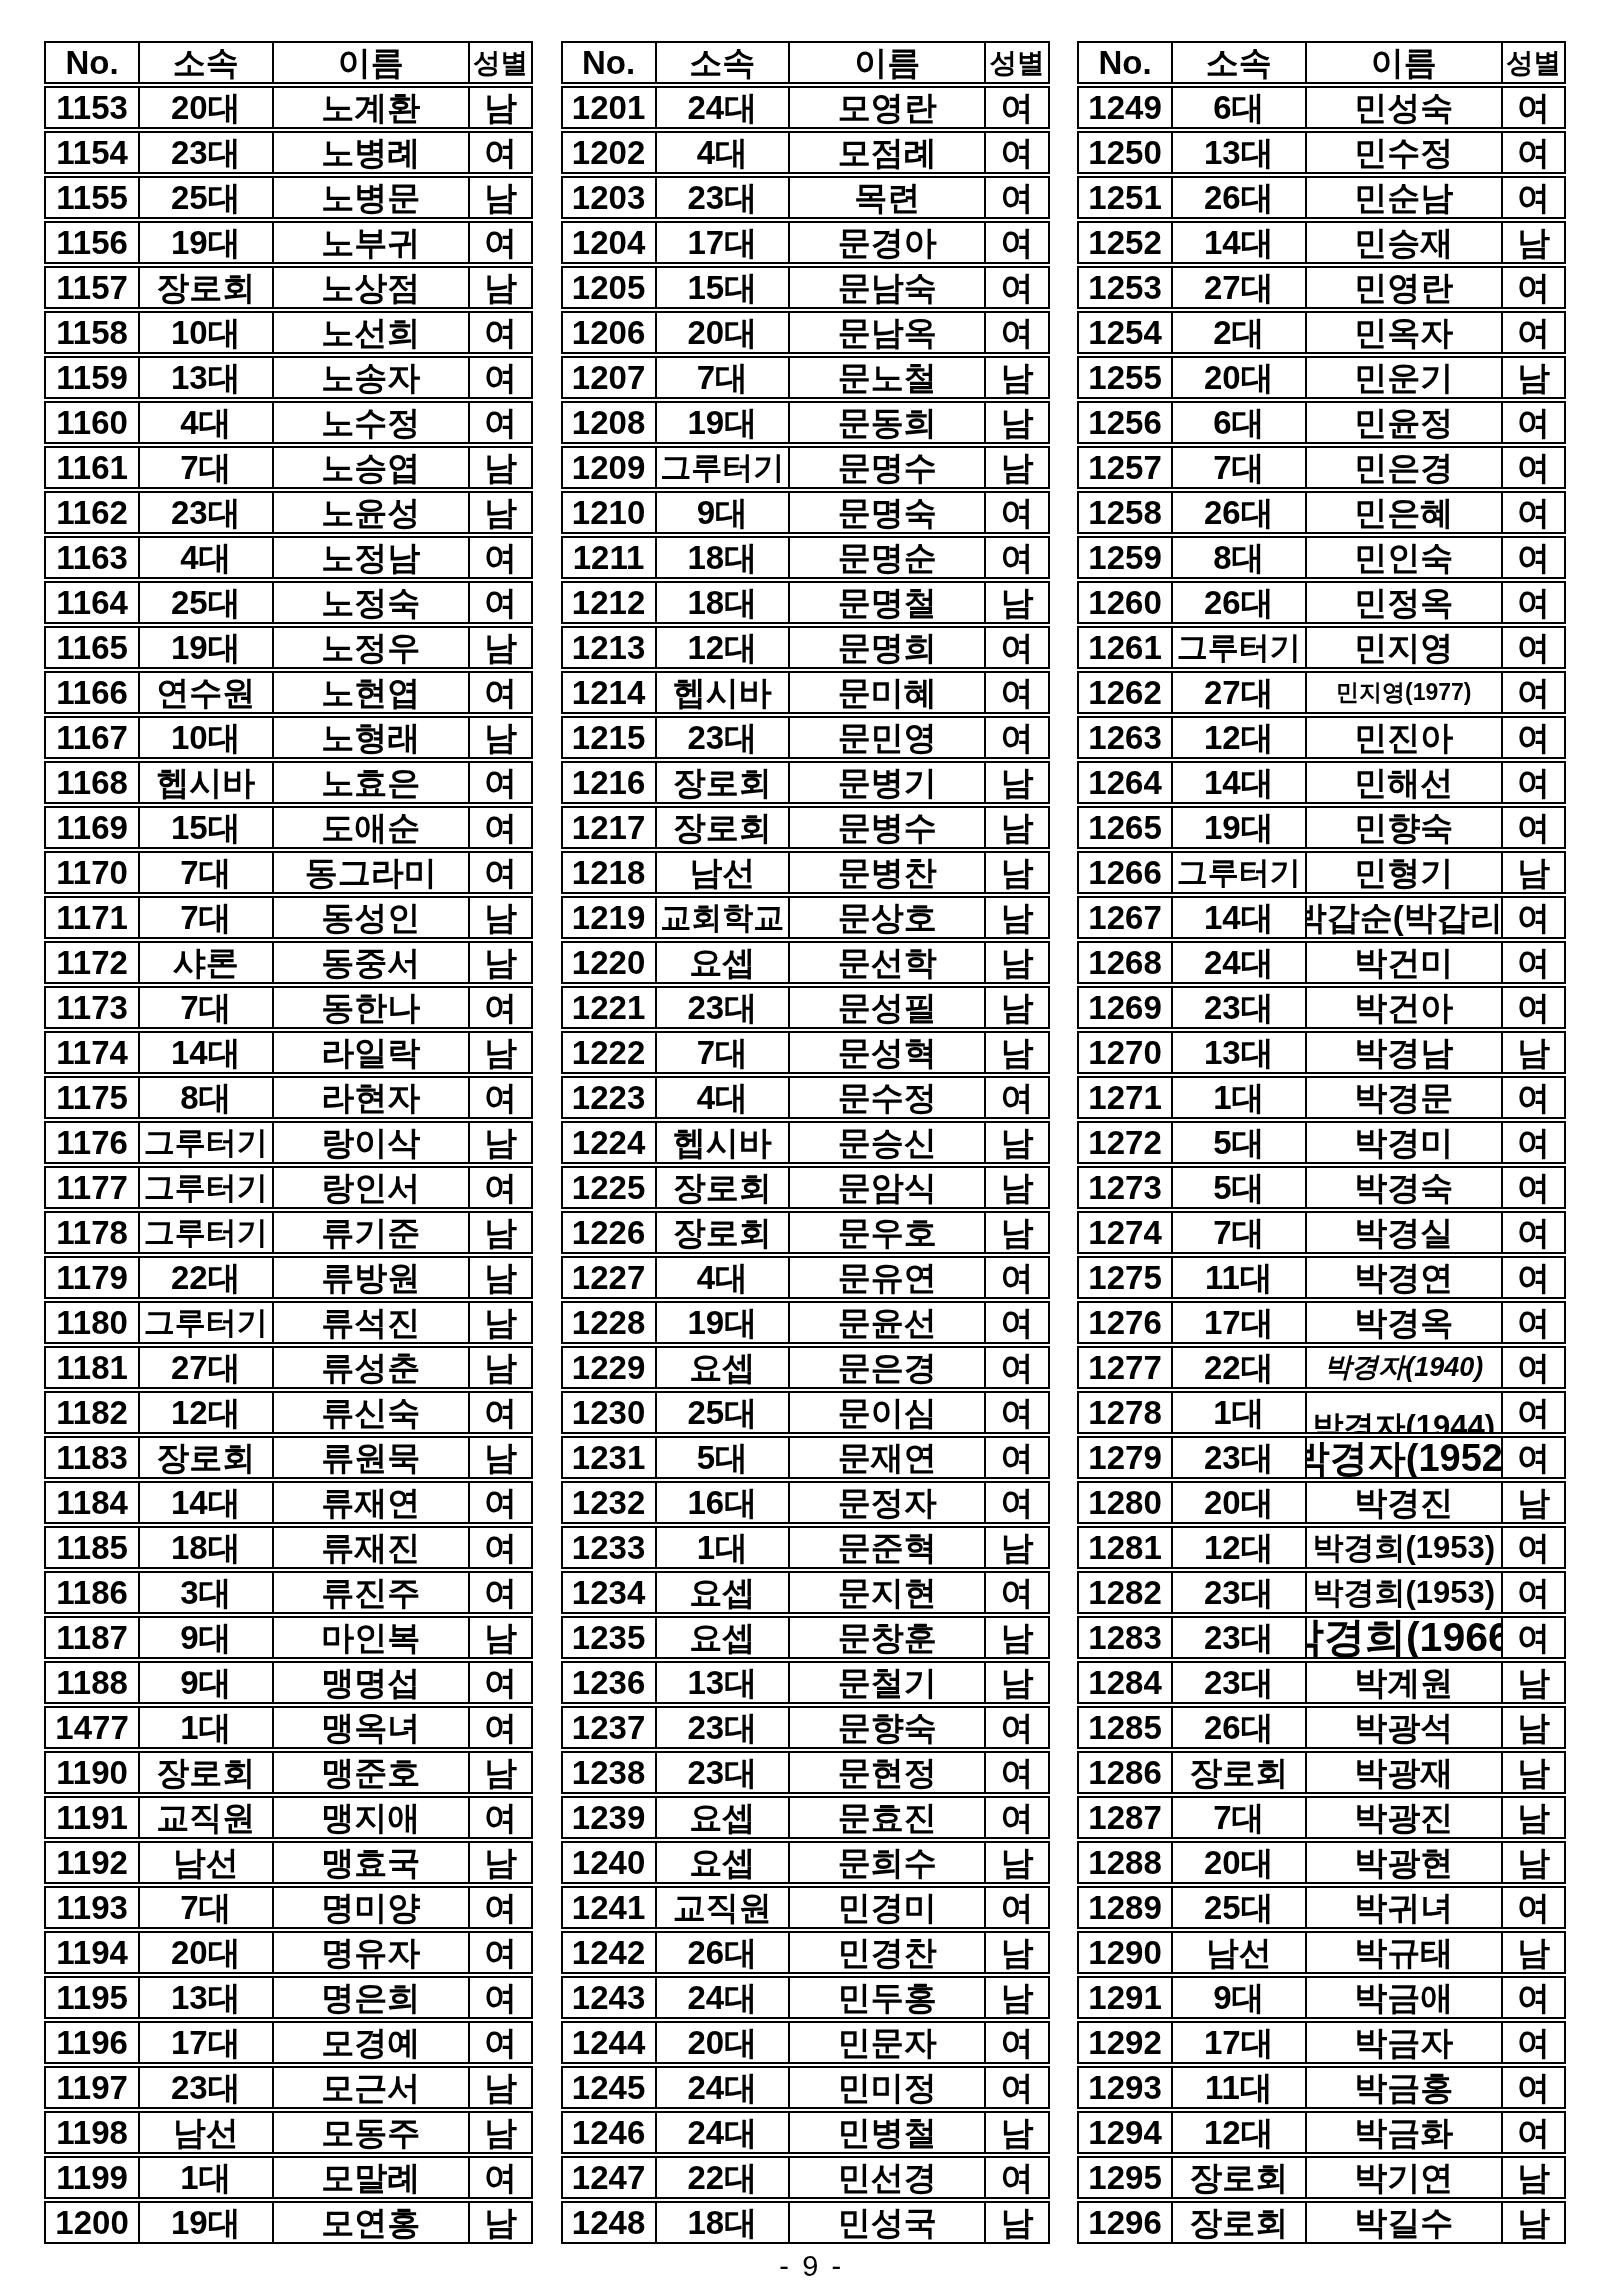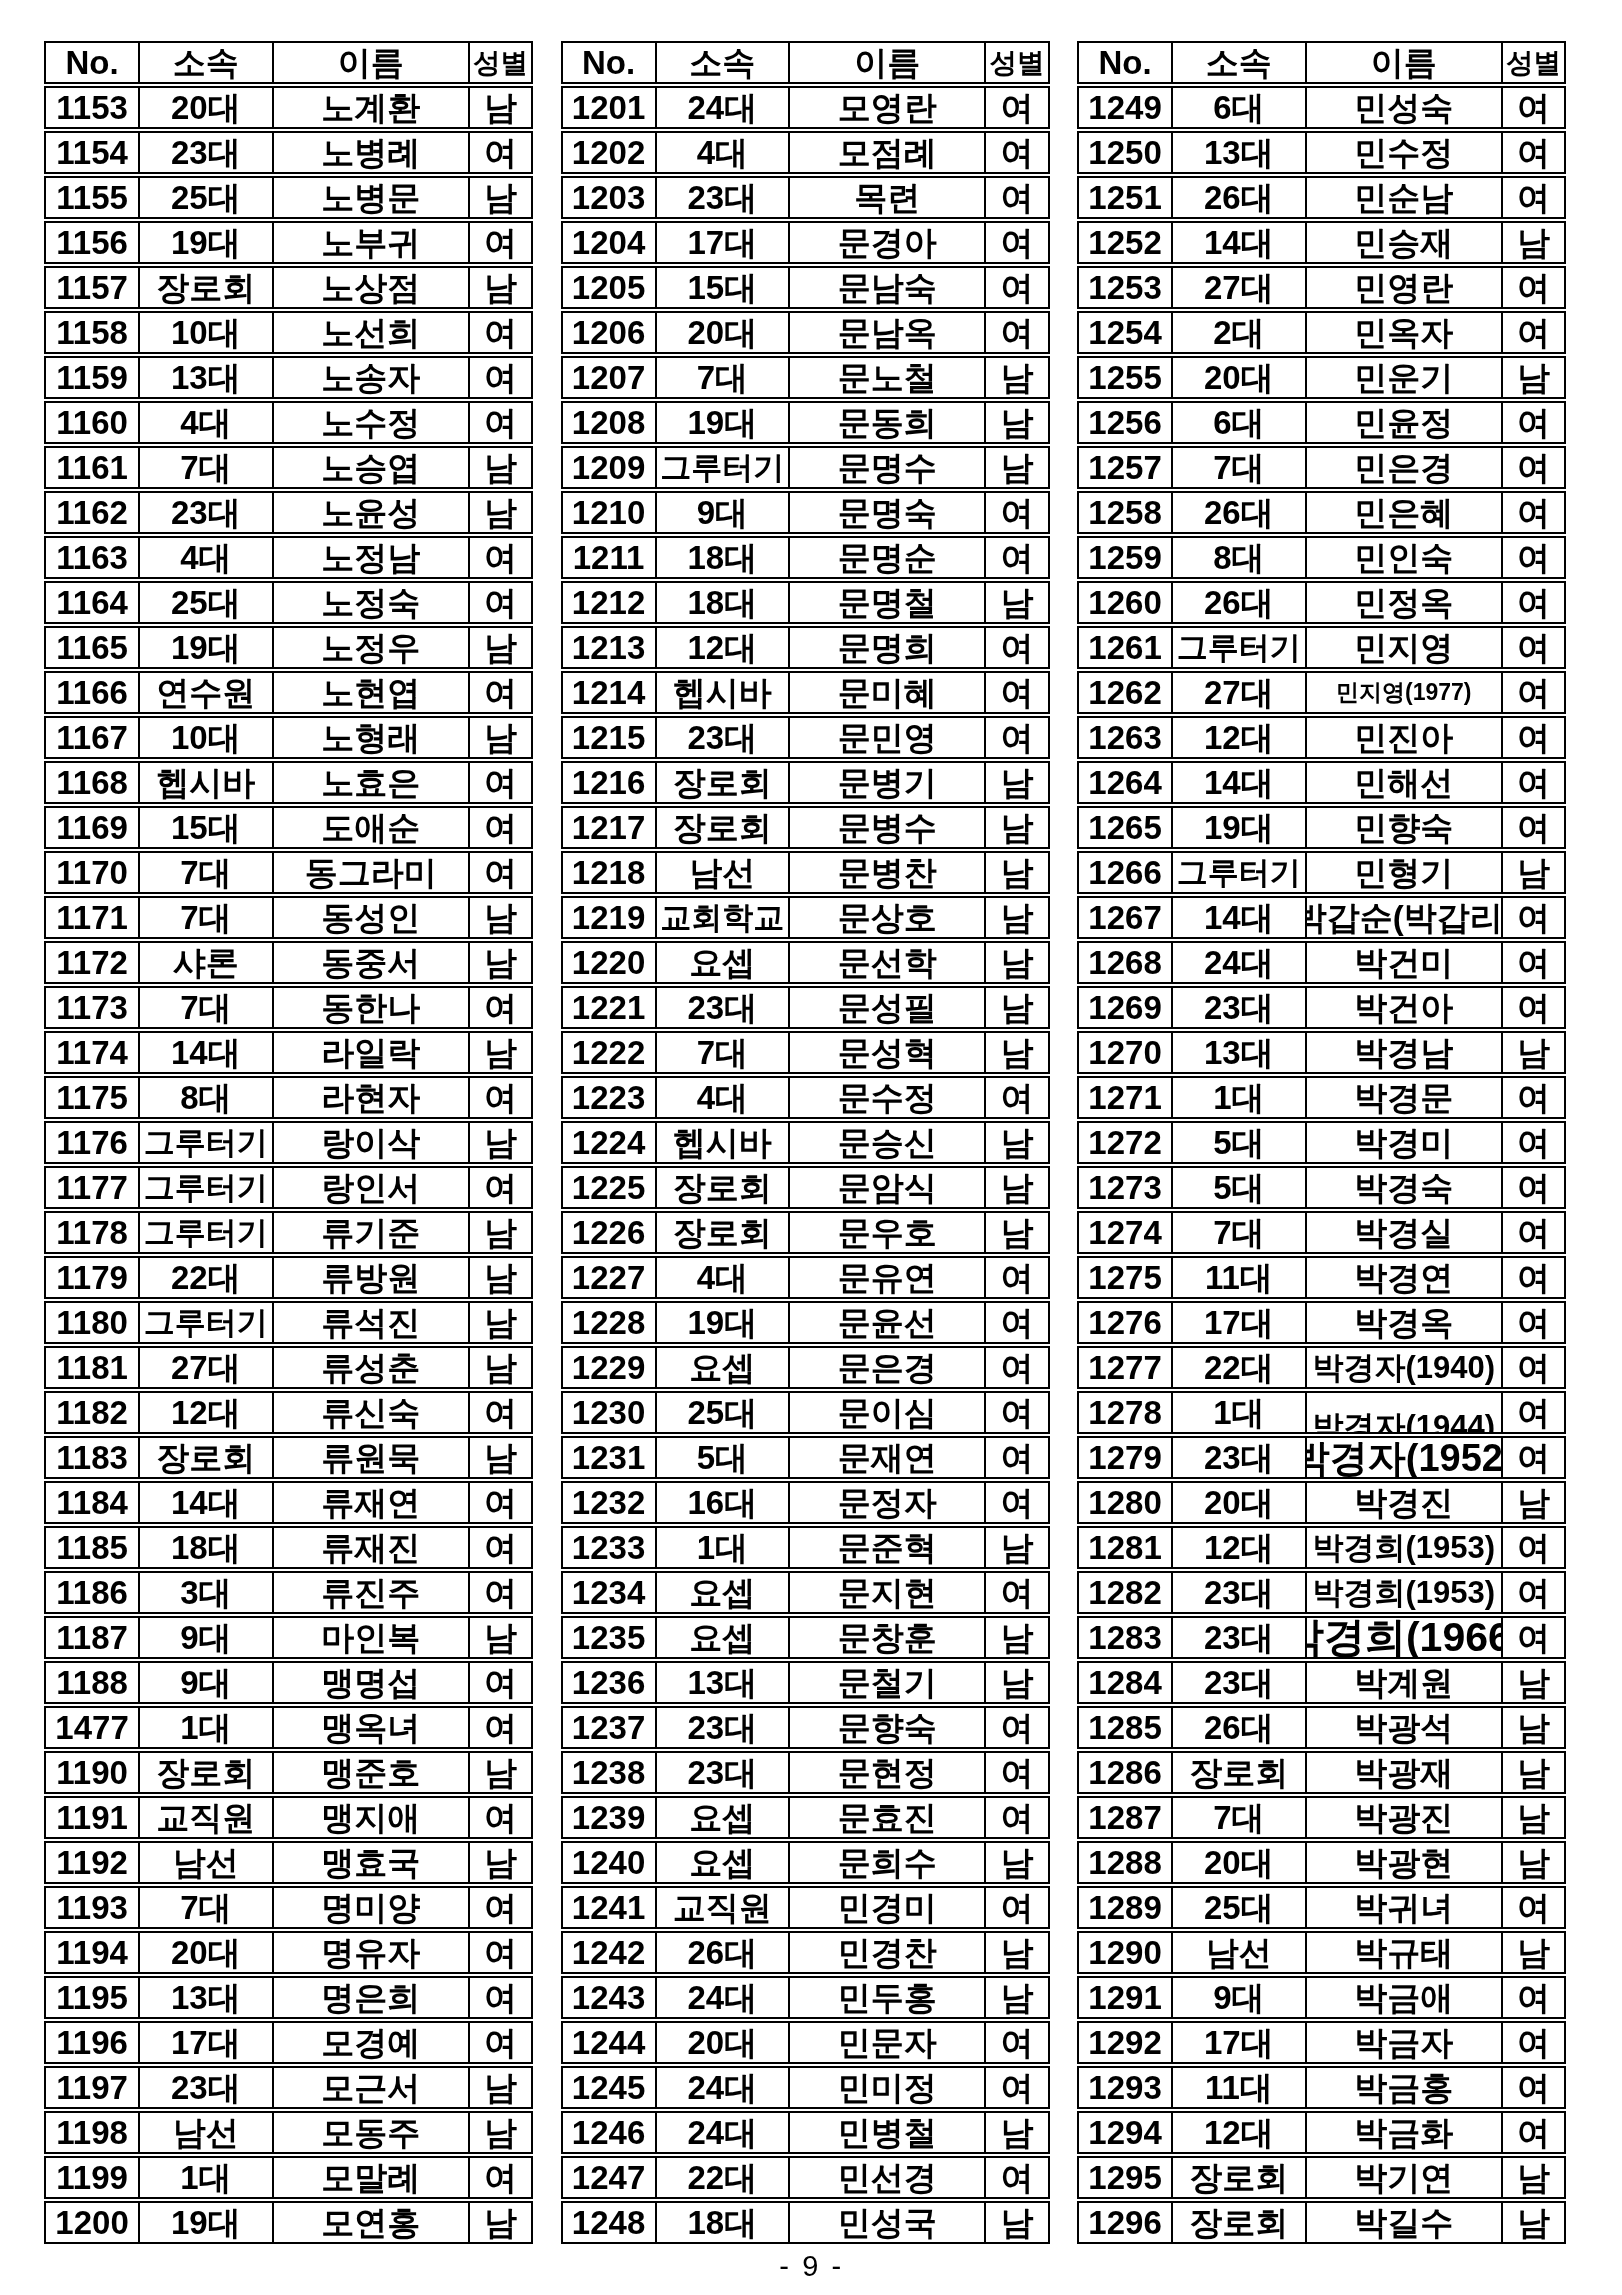--- a/index.html
+++ b/index.html
@@ -1988,21 +1988,21 @@
   </div>
 
   <div class="t-row">
     <div class="cell c-no">
               <span>1277</span>
             </div>
     <div class="cell c-aff">
               <span>22대</span>
             </div>
     <div class="cell c-name">
-              <span style="font-size: 31px;">박경자(1940)</span>
+              <span style="font-size: 27px; font-style: italic;">박경자(1940)</span>
             </div>
     <div class="cell c-sex">
               <span>여</span>
             </div>
   </div>
 
   <div class="t-row">
     <div class="cell c-no">
               <span>1278</span>
             </div>

